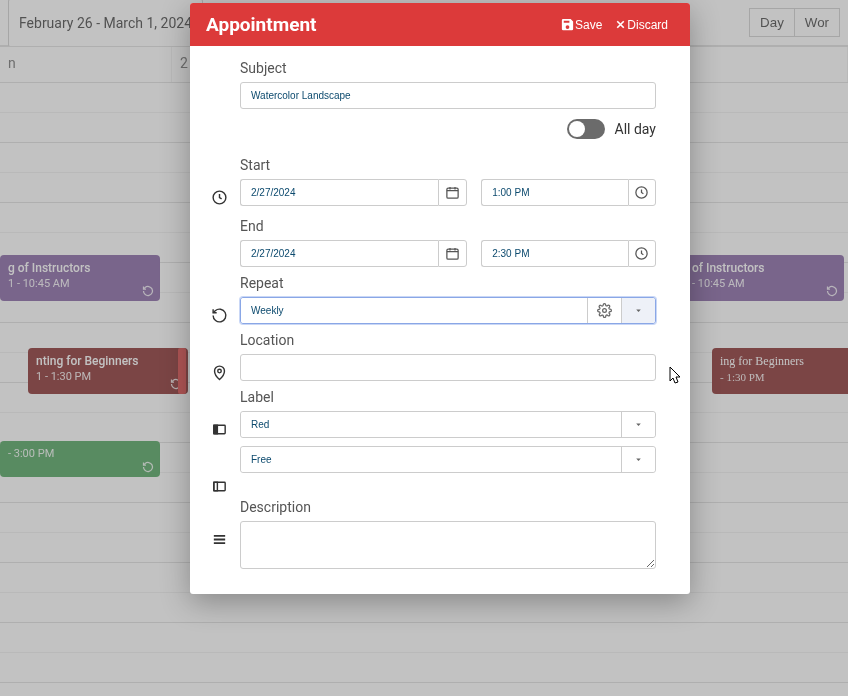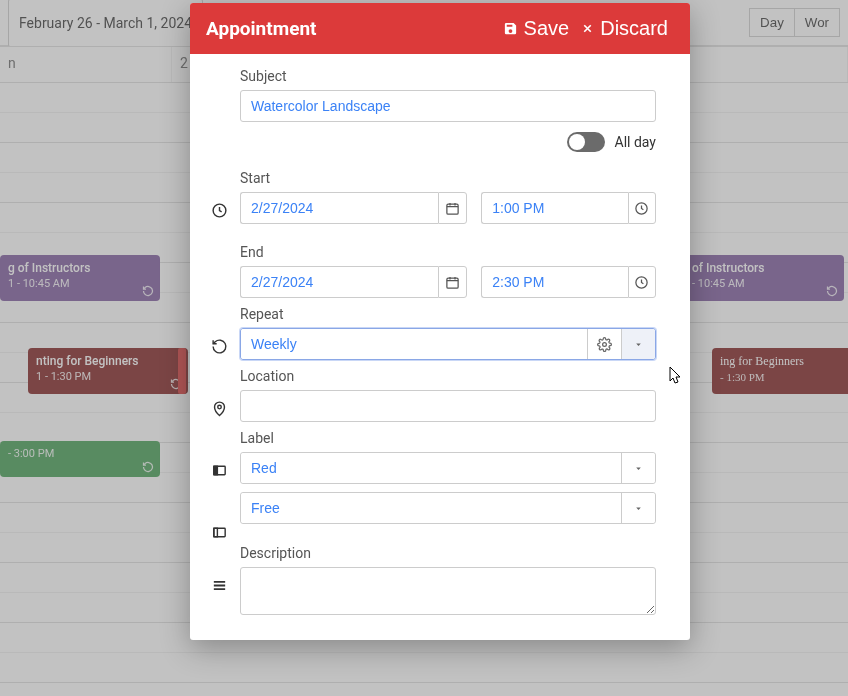--- a/index.html
+++ b/index.html
@@ -27,27 +27,27 @@
 
   .grid-lines { position:absolute; inset:0; }
   .gl-row { height:30px; border-bottom:1px solid #eee; }
   .gl-row.strong { border-bottom:1px solid #ddd; }
 
   .overlay { position:absolute; inset:0; background:rgba(120,120,120,0.45); }
 
   .modal { position:absolute; left:190px; top:3px; width:500px; background:#fff; box-shadow:0 8px 30px rgba(0,0,0,.3); border-radius:3px; }
   .modal-hdr { background:#dc3a3a; color:#fff; display:flex; align-items:center; padding:10px 16px; border-radius:3px 3px 0 0;}
   .modal-title { font-size:19px; font-weight:700; flex:1; }
-  .hdr-btn { display:flex; align-items:center; gap:6px; color:#fff; background:none; border:none; font-size:20px; cursor:pointer; padding:4px 6px;}
+  .hdr-btn { display:flex; align-items:center; color:#fff; background:none; border:none; font-size:12px; cursor:pointer; padding:4px 6px;}
   .modal-body { padding:14px 34px 18px 18px; }
   .field-row { display:flex; align-items:flex-start; margin-bottom:4px; gap:10px; }
   .icon-col { width:22px; flex:0 0 22px; display:flex; justify-content:center; padding-top:32px; color:#444;}
   .fields { flex:1; }
   .lbl { color:#555; font-size:14px; margin-bottom:6px; display:block; }
-  .ctrl { width:100%; border:1px solid #ccc; border-radius:3px; padding:7px 10px; font-size:14px; color:#3b82f6; background:#fff; }
+  .ctrl { width:100%; border:1px solid #ccc; border-radius:3px; padding:7px 10px; font-size:10px; color:#0c4a6e; background:#fff; }
   .row2 { display:flex; gap:14px; }
   .inp-wrap { position:relative; flex:1; display:flex; }
   .inp-wrap .ctrl { border-top-right-radius:0; border-bottom-right-radius:0; border-right:none; }
   .inp-btn { width:34px; border:1px solid #ccc; border-left:1px solid #ccc; display:flex; align-items:center; justify-content:center; background:#fff; border-radius:0 3px 3px 0; color:#555;}
   .inp-date { flex:1.3; }
   .inp-time { flex:1; }
 
   .allday-row { display:flex; align-items:center; justify-content:flex-end; gap:10px; margin:10px 0 14px 0;}
   .toggle { width:38px; height:20px; background:#6b6b6b; border-radius:10px; position:relative; }
   .toggle::after { content:""; position:absolute; width:16px; height:16px; background:#fff; border-radius:50%; top:2px; left:2px; }
@@ -232,21 +232,21 @@
                       <circle cx="12" cy="12" r="9"></circle>
                       <path d="M12 7v5l3 2"></path>
                     </svg>
                 </span>
               </div>
             </div>
           </div>
         </div>
       </div>
 
-      <div class="field-row" style="margin-top:20px;">
+      <div class="field-row" style="margin-top:12px;">
         <div class="icon-col"></div>
         <div class="fields">
           <label class="lbl">End</label>
           <div class="row2">
             <div class="inp-wrap inp-date">
               <input class="ctrl" value="2/27/2024" style="">
               <div class="inp-btn">
                 <span>
                   <svg width="15" height="15" viewBox="0 0 24 24" fill="none" stroke="#555" stroke-width="2">
                       <rect x="3" y="5" width="18" height="16" rx="2"></rect>

